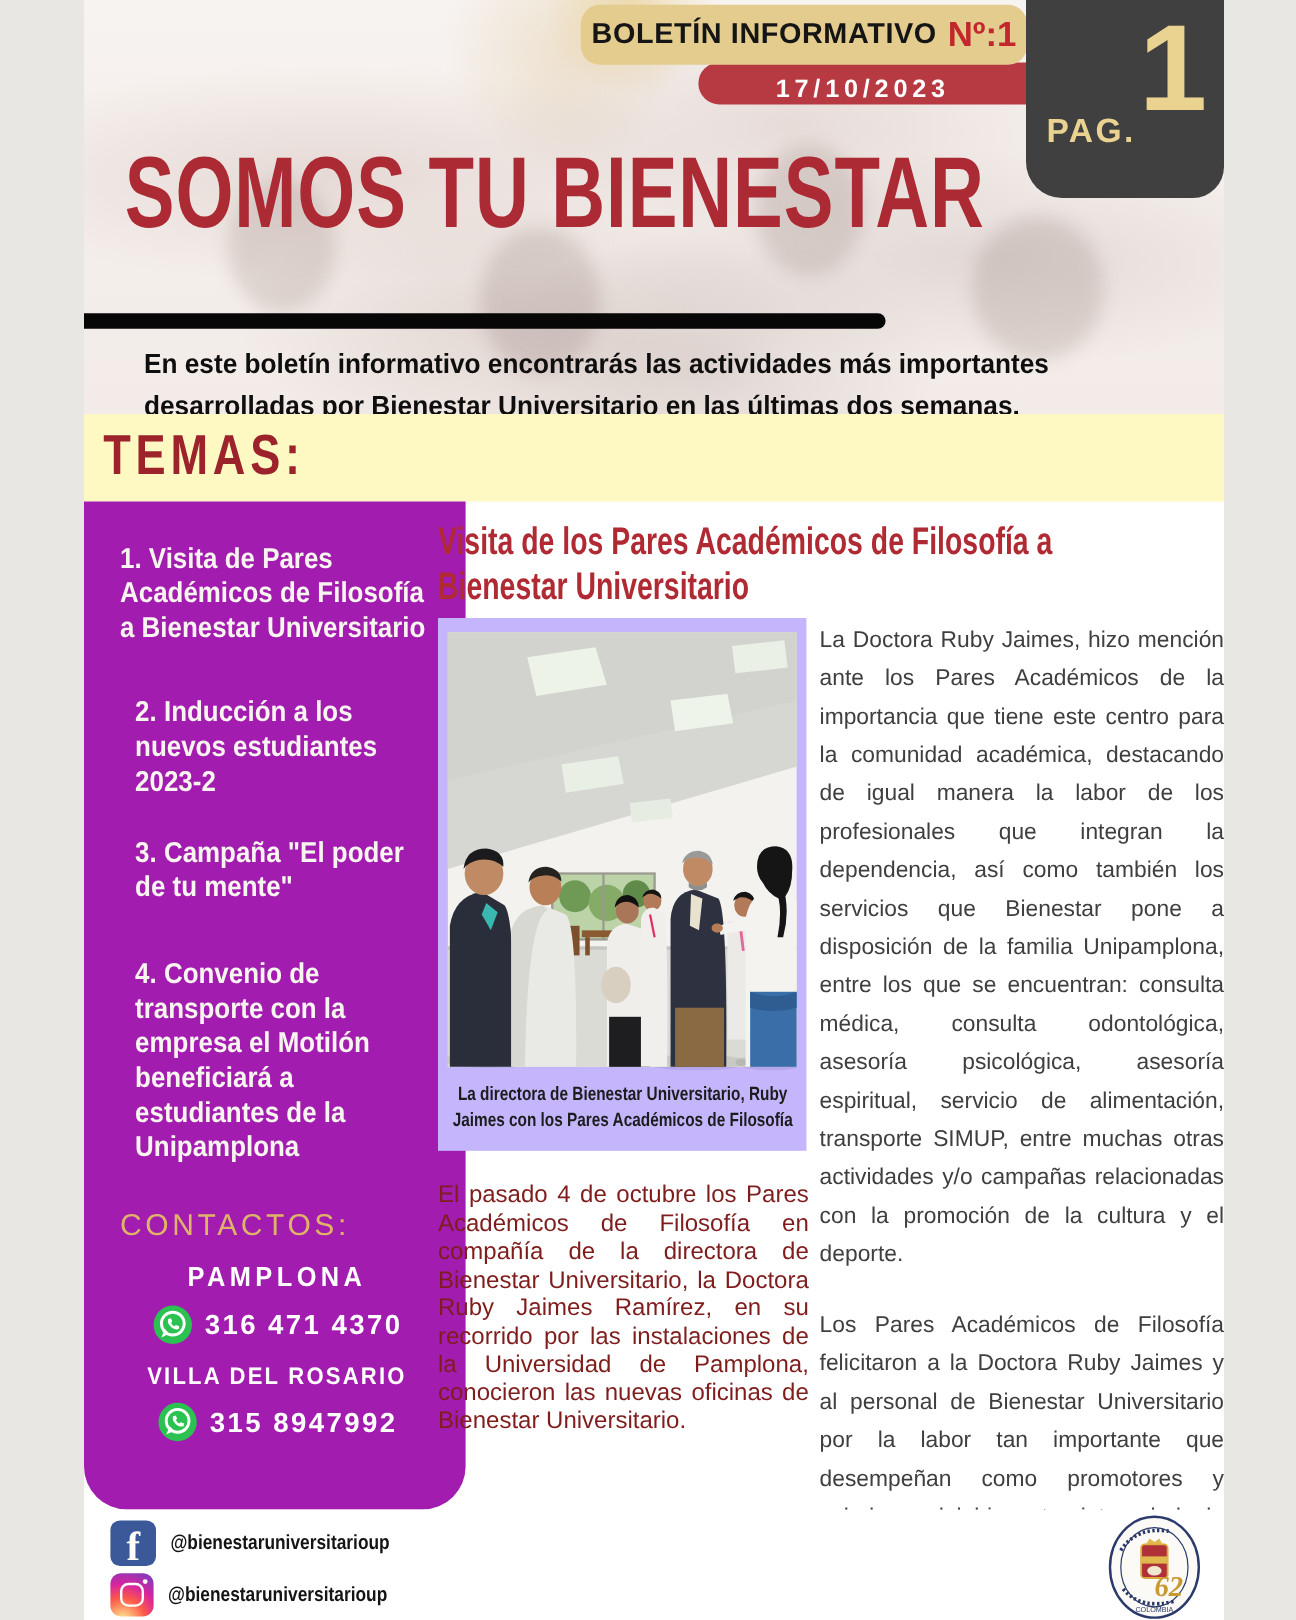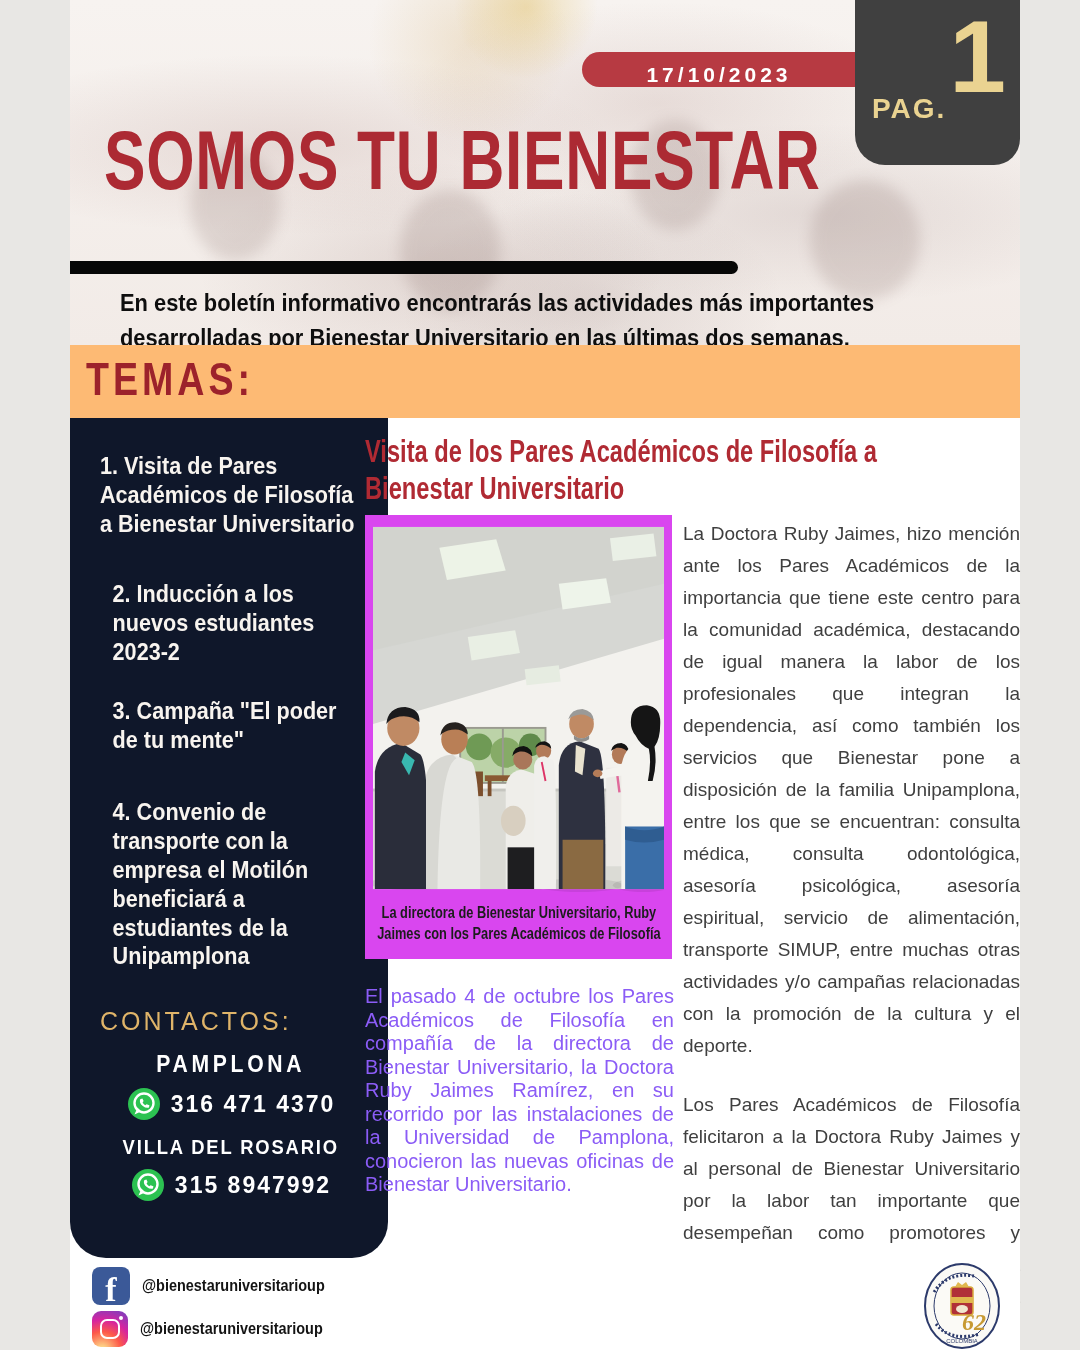--- a/index.html
+++ b/index.html
@@ -37,49 +37,49 @@
 
   .main-title { position:absolute; left:34px; top:112px; font-size:84px; font-weight:700; letter-spacing:1px;
     color:#ac2a33; white-space:nowrap; transform:scaleX(.74); transform-origin:0 0; }
 
   .divider { position:absolute; left:0; top:261px; width:668px; height:13px; background:#070707; border-radius:0 7px 7px 0; }
 
   .intro { position:absolute; left:50px; top:286px; width:924px; font-size:23px; font-weight:700; line-height:1.5;
     color:#0e0e0e; transform:scaleX(.95); transform-origin:0 0; }
 
   
-  .temas-band { position:absolute; left:0; top:345px; width:950px; height:73px; background:#fdba74; }
+  .temas-band { position:absolute; left:0; top:345px; width:950px; height:73px; background:#fef9c3; }
   .temas-band .temas { position:absolute; left:16px; top:6px; font-size:47px; font-weight:700; letter-spacing:5px;
     color:#9c222b; white-space:nowrap; display:inline-block; transform:scaleX(.8); transform-origin:0 0; }
 
   
-  .sidebar { position:absolute; left:0; top:418px; width:318px; height:840px; background:#0f172a;
+  .sidebar { position:absolute; left:0; top:418px; width:318px; height:840px; background:#a21caf;
     border-radius:0 0 36px 36px; padding:34px 26px 0 30px; }
   .topic { font-size:24px; font-weight:700; line-height:1.2; color:#f8f4ef;
     transform:scaleX(.9); transform-origin:0 0; width:111%; }
   .topic.t2 { margin-top:42px; padding-left:14px; }
   .topic.t3 { margin-top:30px; padding-left:14px; }
   .topic.t4 { margin-top:44px; padding-left:14px; }
   .contactos { margin-top:36px; font-size:25px; font-weight:400; letter-spacing:3px; color:#dfb469; }
   .contact-city { margin-top:15px; text-align:center; font-size:23px; font-weight:800; letter-spacing:4px; color:#ffffff;
     transform:scaleX(.92); transform-origin:50% 0; width:109%; margin-left:-4.5%; }
   .contact-city.long { font-size:20px; letter-spacing:2px; }
   .phone-row { margin-top:9px; display:flex; align-items:center; justify-content:center; gap:10px; }
   .phone-num { font-size:23px; font-weight:800; letter-spacing:2px; color:#ffffff; }
 
   
   .main-col { position:absolute; left:290px; top:418px; width:660px; height:840px; }
   .headline { position:absolute; left:5px; top:15px; width:760px; font-size:32px; font-weight:700; line-height:1.17;
     color:#b02a33; transform:scaleX(.74); transform-origin:0 0; }
-  .photo-frame { position:absolute; left:5px; top:97px; width:307px; background:#d946ef; padding:8px 8px 0; }
+  .photo-frame { position:absolute; left:5px; top:97px; width:307px; background:#c4b5fd; padding:8px 8px 0; }
   .photo-frame svg { display:block; width:291px; height:370px; }
   .caption { padding:10px 4px 14px; font-size:16px; font-weight:700; line-height:1.3; color:#1c1c1c; text-align:center;
     transform:scaleX(.8); transform-origin:50% 0; width:125%; margin-left:-12.5%; }
   .left-para { position:absolute; left:5px; top:567px; width:309px; font-size:20px; line-height:23.5px;
-    color:#8b5cf6; text-align:justify; }
+    color:#7f1d1d; text-align:justify; }
   .right-col { position:absolute; left:323px; top:100px; width:337px; }
   .right-col p { font-size:19px; line-height:32px; color:#3f3f3f; text-align:justify; }
   .right-col p + p { margin-top:27px; }
 
   
   .footer { position:absolute; left:0; top:1258px; width:950px; height:92px; background:#ffffff; }
   .social { position:absolute; left:22px; top:9px; }
   .social-row { display:flex; align-items:center; gap:12px; }
   .social-row + .social-row { margin-top:6px; }
   .fb-icon { width:38px; height:38px; background:#3b5998; border-radius:8px; display:flex; align-items:flex-end; justify-content:center; overflow:hidden; }
@@ -100,20 +100,24 @@
 <div class="canvas">
   <div class="sheet">
 
     <div class="header-photo">
       <div class="blob" style="left:120px;top:150px;width:90px;height:110px;"></div>
       <div class="blob" style="left:330px;top:190px;width:100px;height:120px;"></div>
       <div class="blob" style="left:560px;top:120px;width:90px;height:110px;"></div>
       <div class="blob" style="left:740px;top:180px;width:110px;height:120px;"></div>
     </div>
 
+    <div class="banner-tan">
+      <span class="lbl">BOLETÍN INFORMATIVO</span>
+      <span class="num">Nº:1</span>
+    </div>
 
     <div class="banner-date">
       <span>17/10/2023</span>
     </div>
 
     <div class="banner-pag">
       <span class="pag">PAG.</span>
       <span class="pnum">1</span>
     </div>
 

